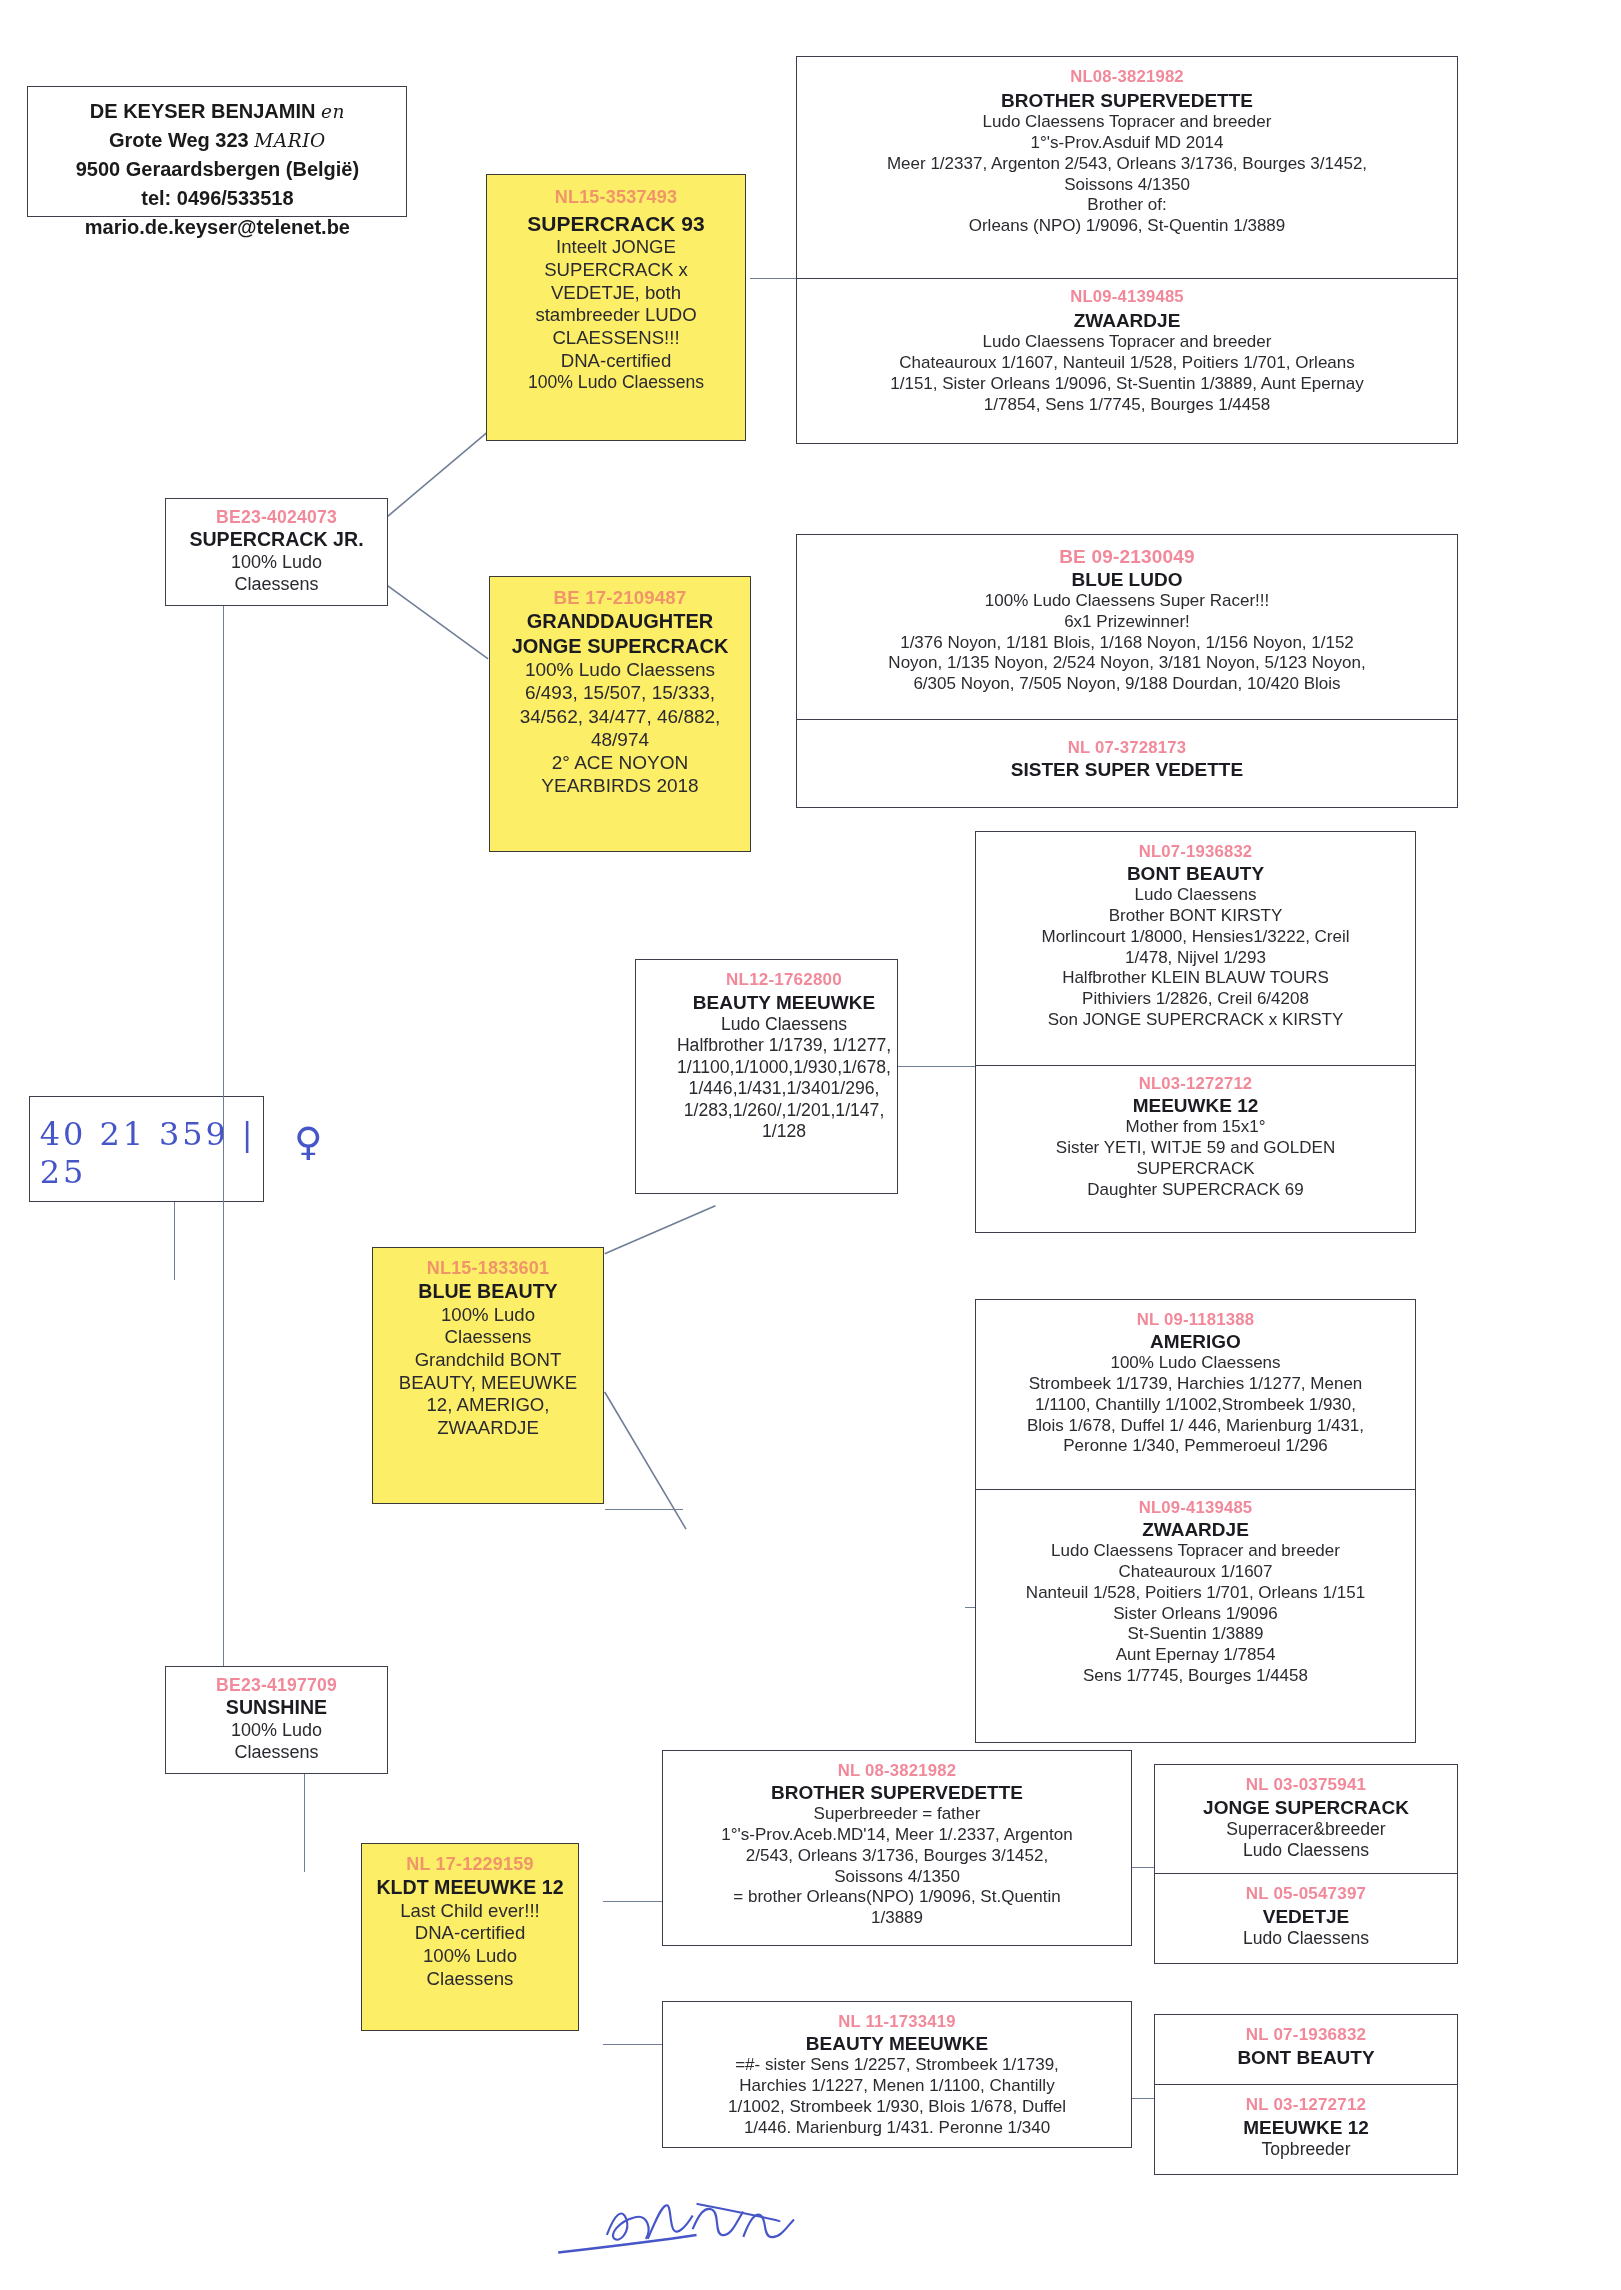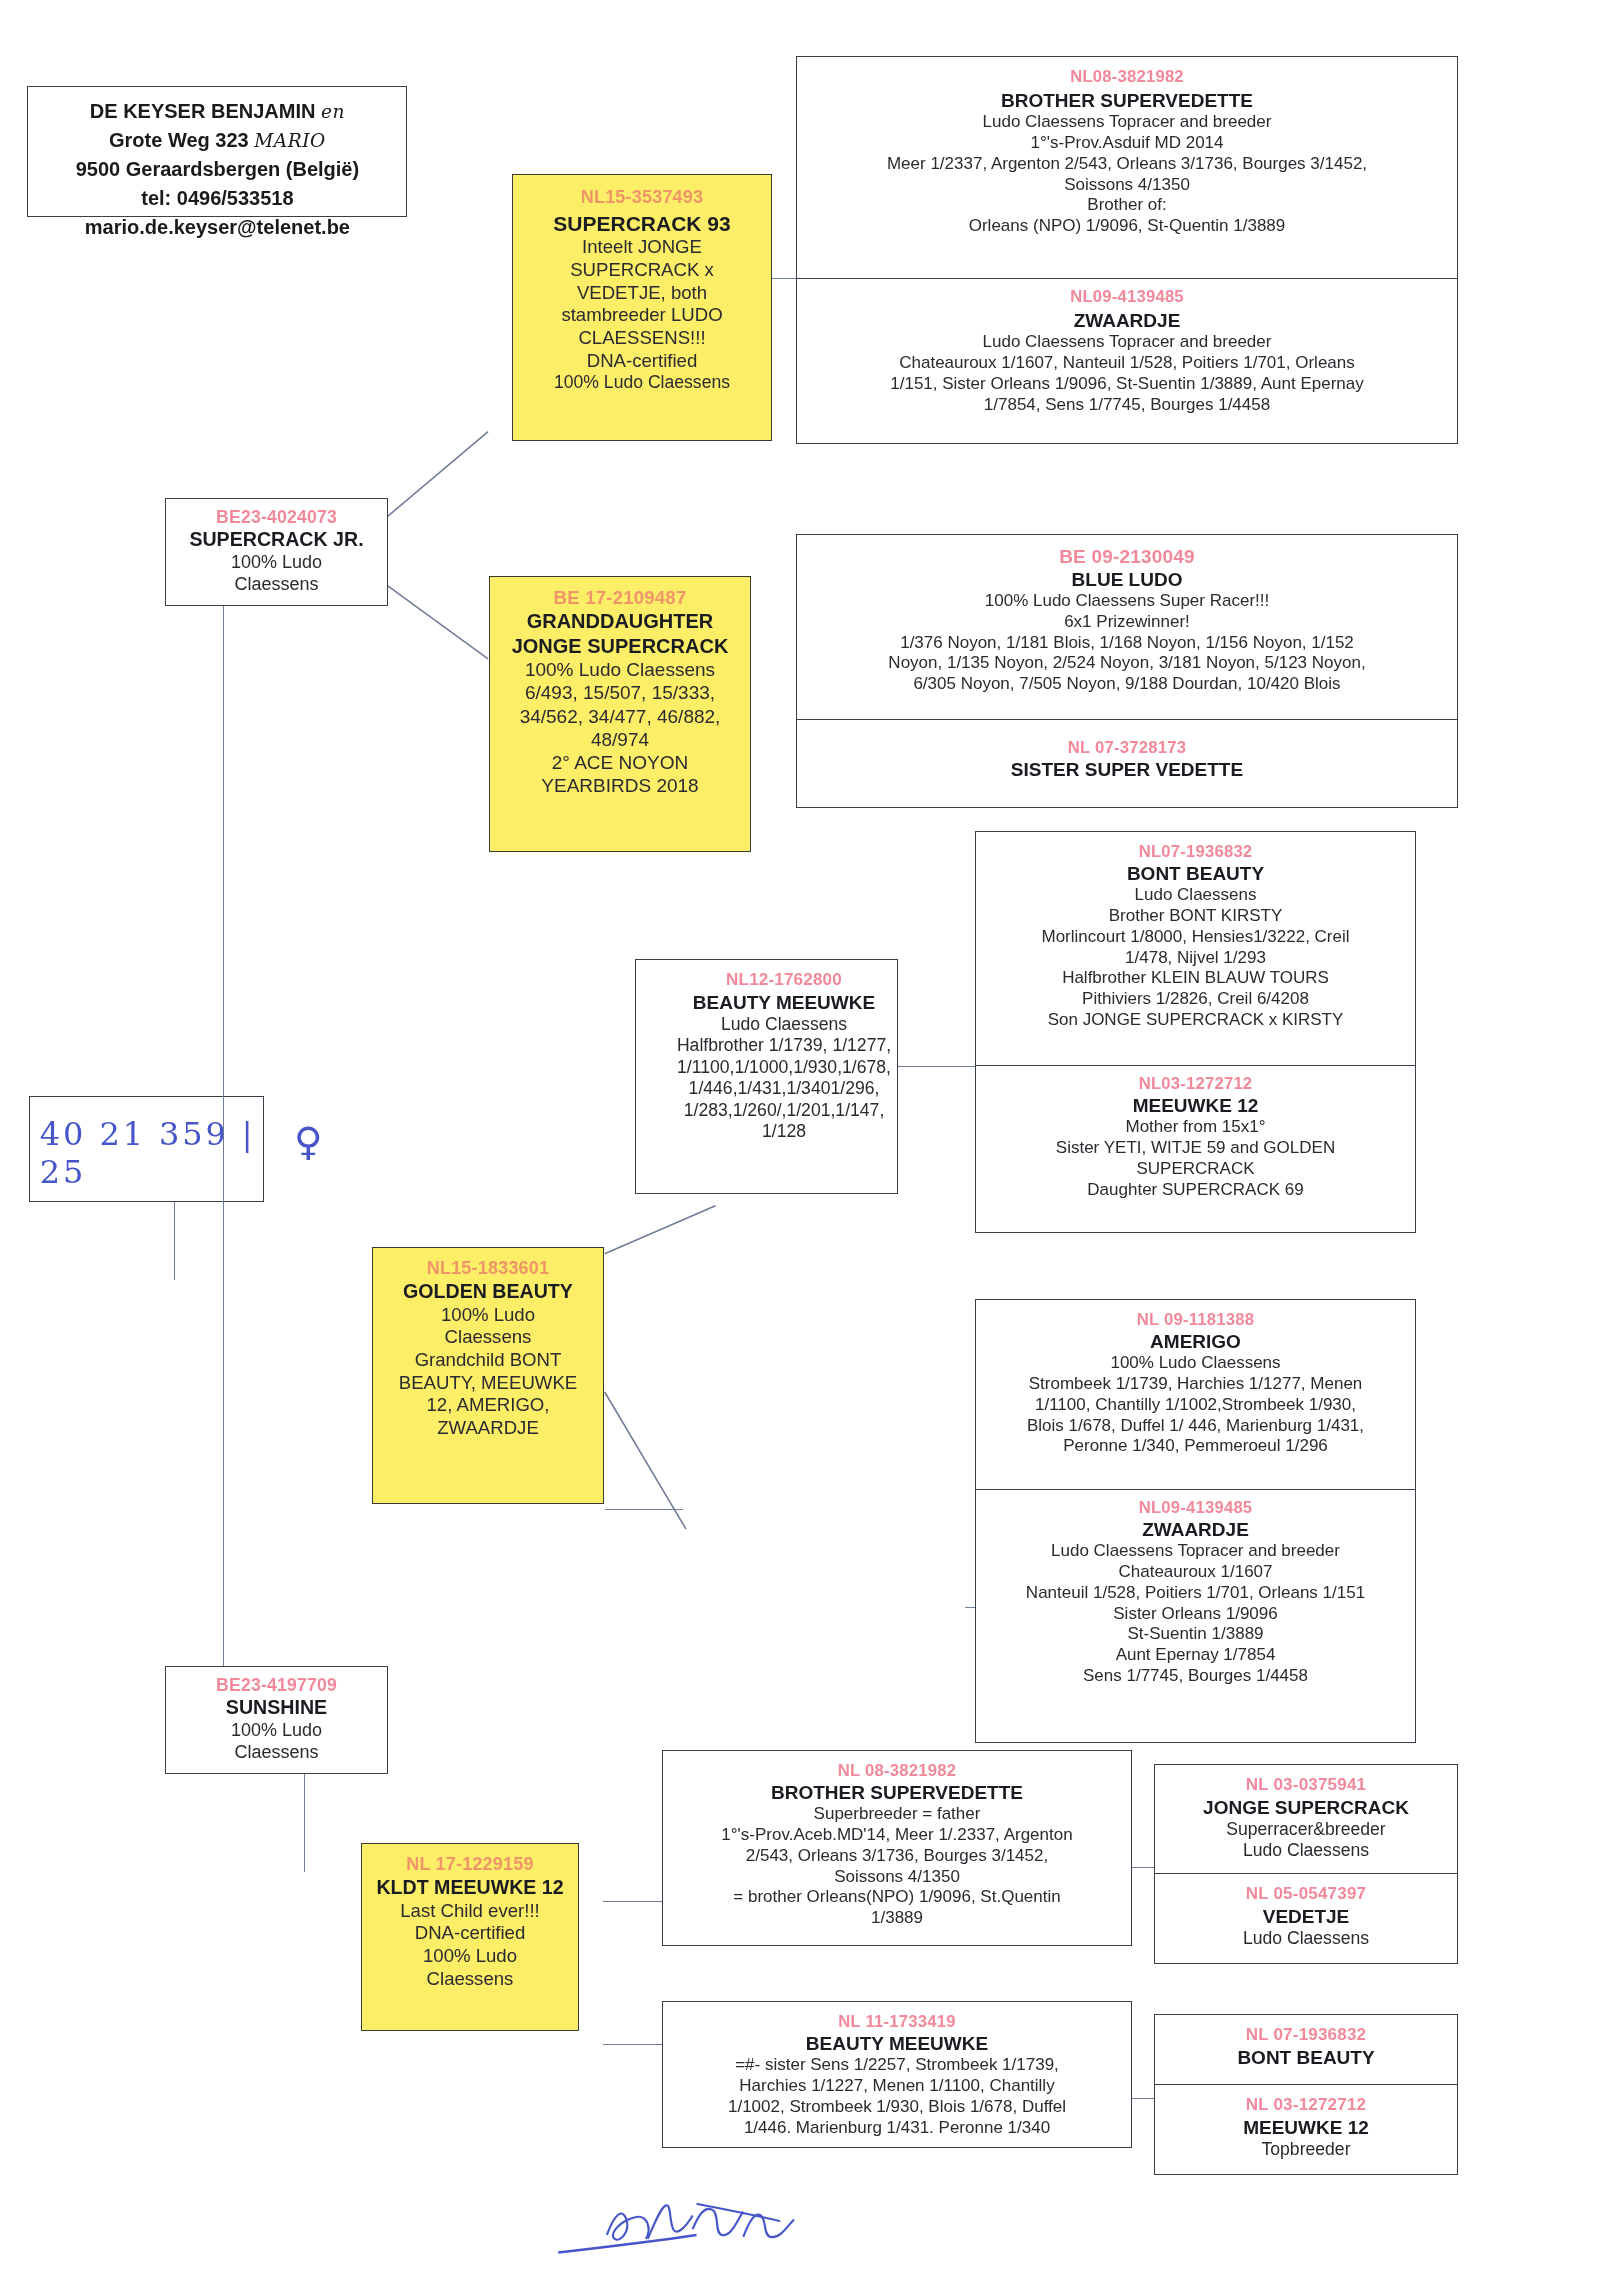--- a/index.html
+++ b/index.html
@@ -166,21 +166,21 @@
 
   <div class="box noborder-top" style="left:796px;top:279px;width:662px;height:165px;padding-top:7.8px;font-size:17px;">
     <span class="reg" style="font-size:16.7px;">NL09-4139485</span>
     <span class="nm" style="font-size:19px;margin-top:2px;">ZWAARDJE</span>
     <span class="ln">Ludo Claessens Topracer and breeder</span>
     <span class="ln">Chateauroux 1/1607, Nanteuil 1/528, Poitiers 1/701, Orleans</span>
     <span class="ln">1/151, Sister Orleans 1/9096, St-Suentin 1/3889, Aunt Epernay</span>
     <span class="ln">1/7854, Sens 1/7745, Bourges 1/4458</span>
   </div>
 
-  <div class="box yellow" style="left:512px;top:174px;width:260px;height:267px;padding-top:11.8px;font-size:18.6px;">
+  <div class="box yellow" style="left:486px;top:174px;width:260px;height:267px;padding-top:11.8px;font-size:18.6px;">
     <span class="reg" style="font-size:18px;color:#f0956a;">NL15-3537493</span>
     <span class="nm" style="font-size:21px;margin-top:2px;">SUPERCRACK 93</span>
     <span class="ln">Inteelt JONGE</span>
     <span class="ln">SUPERCRACK x</span>
     <span class="ln">VEDETJE, both</span>
     <span class="ln">stambreeder LUDO</span>
     <span class="ln">CLAESSENS!!!</span>
     <span class="ln">DNA-certified</span>
     <span class="ln" style="font-size:17.6px;">100% Ludo Claessens</span>
   </div>
@@ -246,21 +246,21 @@
     <span class="ln">Ludo Claessens</span>
     <span class="ln">Halfbrother 1/1739, 1/1277,</span>
     <span class="ln">1/1100,1/1000,1/930,1/678,</span>
     <span class="ln">1/446,1/431,1/3401/296,</span>
     <span class="ln">1/283,1/260/,1/201,1/147,</span>
     <span class="ln">1/128</span>
   </div>
 
   <div class="box yellow" style="left:372px;top:1247px;width:232px;height:257px;padding-top:9.8px;font-size:18.6px;">
     <span class="reg" style="font-size:18px;color:#f0956a;">NL15-1833601</span>
-    <span class="nm" style="font-size:19.6px;">GOLDEN BEAUTY</span>
+    <span class="nm" style="font-size:19.6px;">BLUE BEAUTY</span>
     <span class="ln">100% Ludo</span>
     <span class="ln">Claessens</span>
     <span class="ln">Grandchild BONT</span>
     <span class="ln">BEAUTY, MEEUWKE</span>
     <span class="ln">12, AMERIGO,</span>
     <span class="ln">ZWAARDJE</span>
   </div>
 
   <div class="box" style="left:975px;top:1299px;width:441px;height:191px;padding-top:9.8px;font-size:17px;">
     <span class="reg" style="font-size:16.7px;">NL 09-1181388</span>

